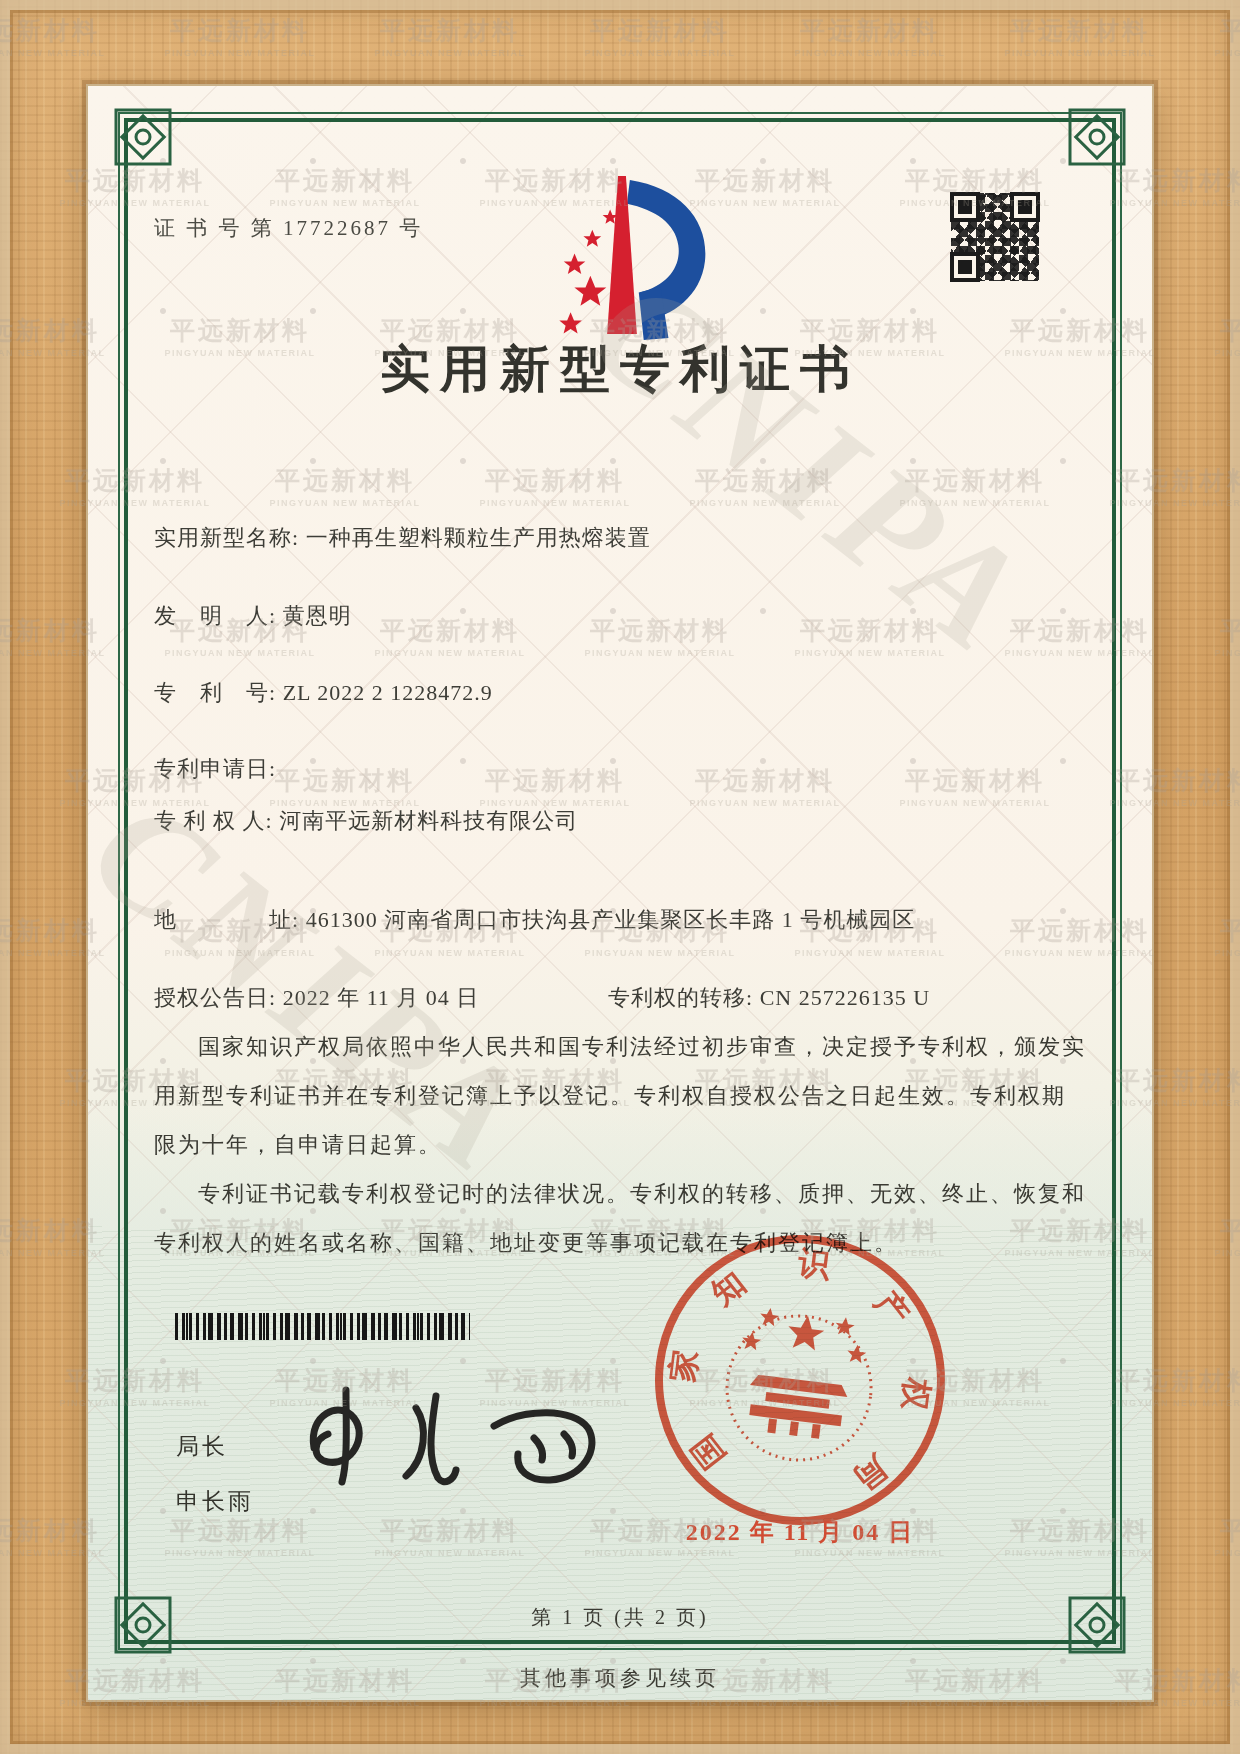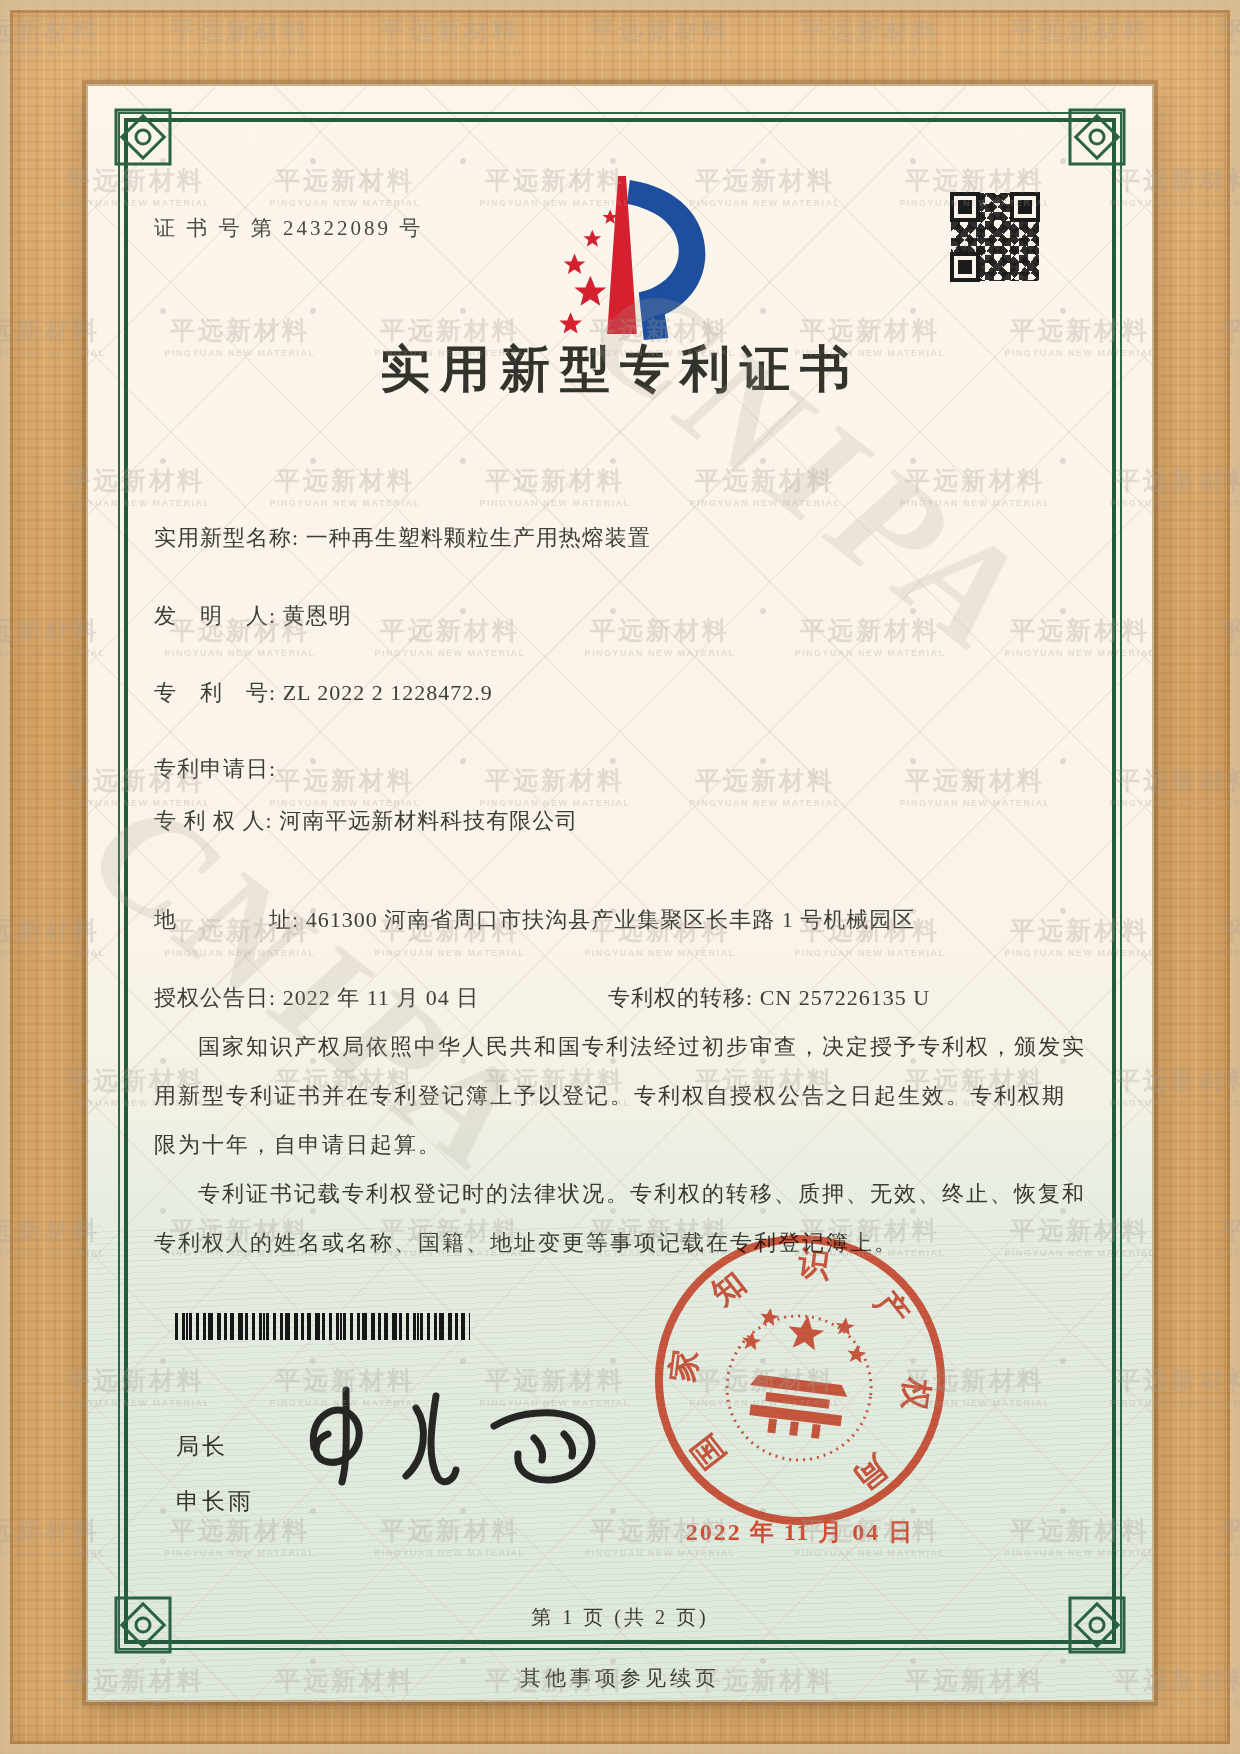--- a/index.html
+++ b/index.html
@@ -124,21 +124,21 @@
       <div class="corner c-br">
         <svg viewBox="0 0 66 66" width="66" height="66">
             <g fill="none" stroke="#2a6242" stroke-width="3">
         <rect x="6" y="6" width="54" height="54"></rect>
               <rect x="18" y="18" width="30" height="30" transform="rotate(45 33 33)"></rect>
               <circle cx="33" cy="33" r="7"></circle>
             </g>
           </svg></div>
     </div>
 
-    <div class="certno">证 书 号 第 24322089 号</div>
+    <div class="certno">证 书 号 第 17722687 号</div>
 
     <div class="logo">
       <svg viewBox="0 0 180 170" width="180" height="168">
         <defs>
           <path id="st" d="M0,-10 L2.9,-3.1 L9.5,-3.1 L4.2,1.2 L5.9,7.9 L0,4 L-5.9,7.9 L-4.2,1.2 L-9.5,-3.1 L-2.9,-3.1 Z"></path>
         </defs>
         <path d="M100,6 C152,14 180,48 176,88 C172,124 142,144 116,148 L110,120 C140,112 152,92 149,72 C146,50 126,36 97,30 Z" fill="#1d4f9e"></path>
         <path d="M88,2 L96,2 L107,162 L77,162 Z" fill="#d5202f"></path>
         <path d="M109,120 L131,114 L139,166 L114,168 Z" fill="#1d4f9e"></path>
         <use href="#st" transform="translate(80,44) scale(0.8)" fill="#d5202f"></use>

